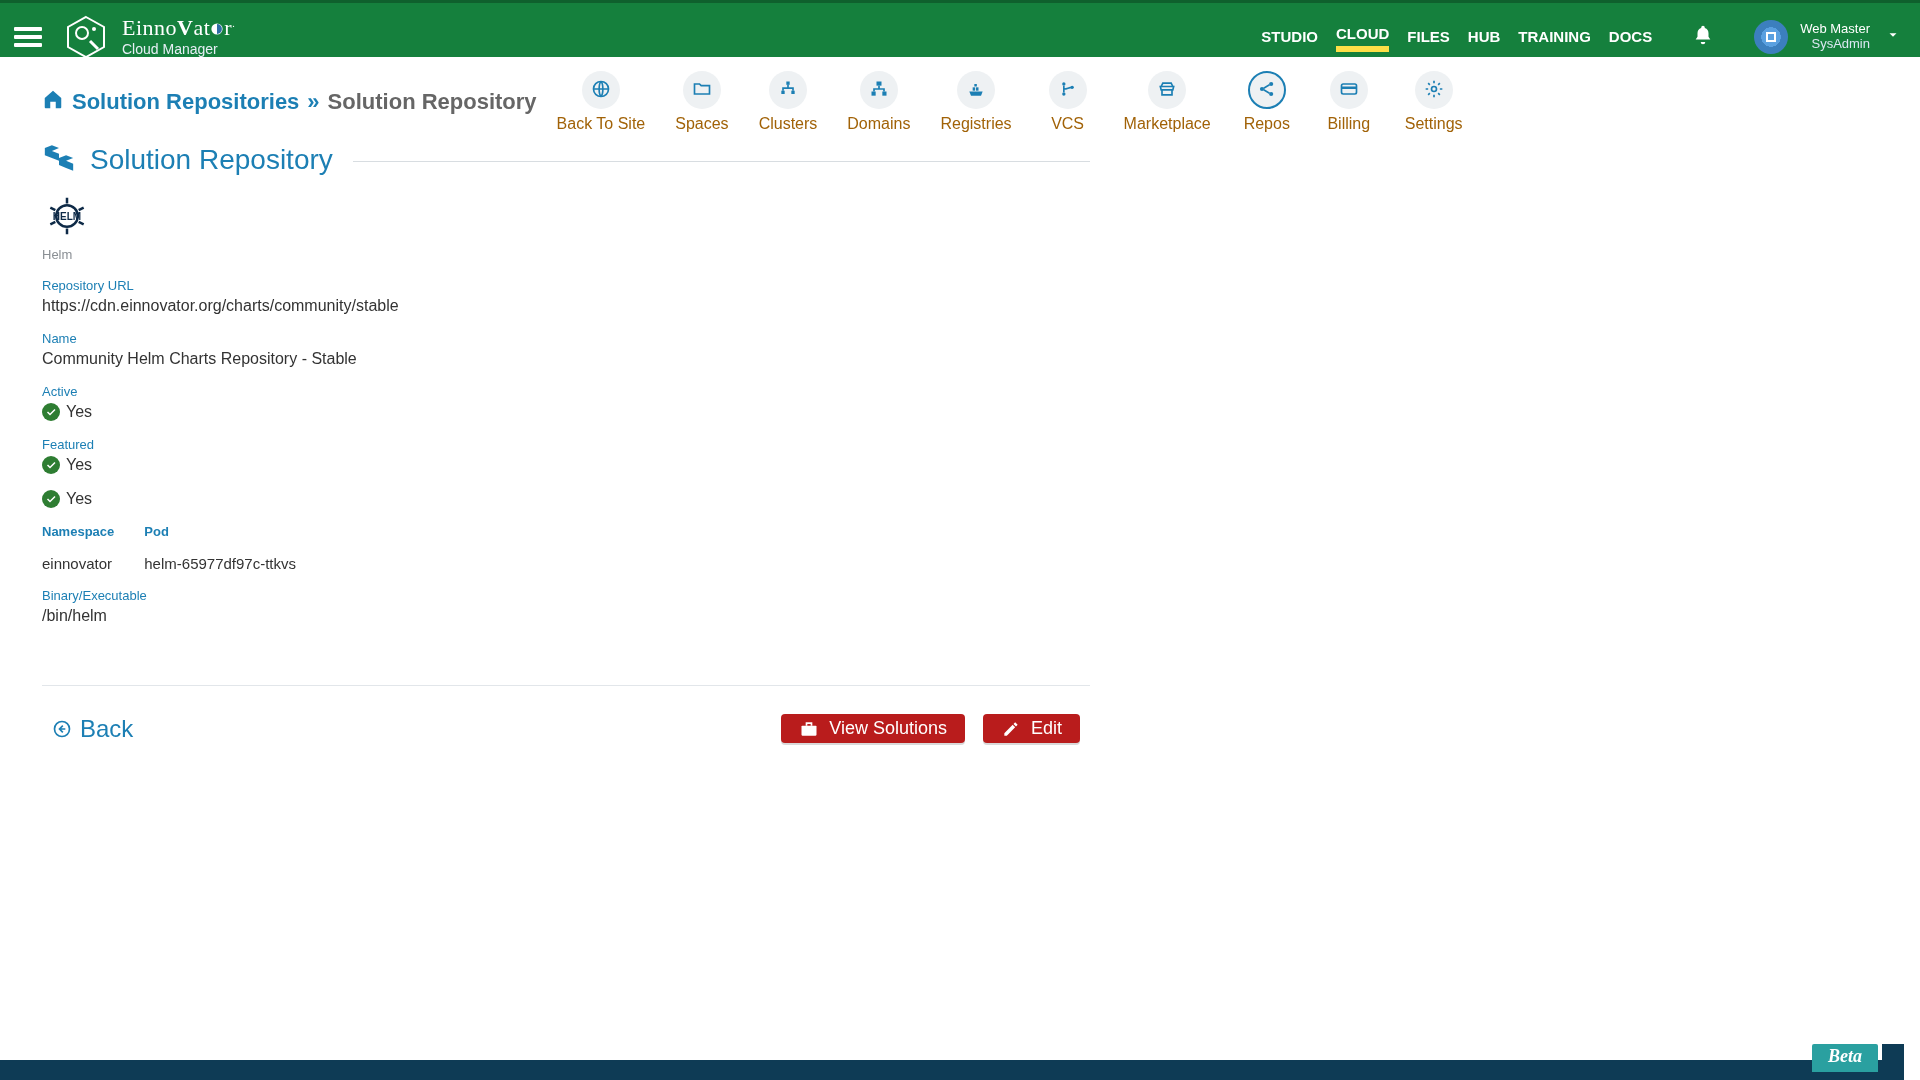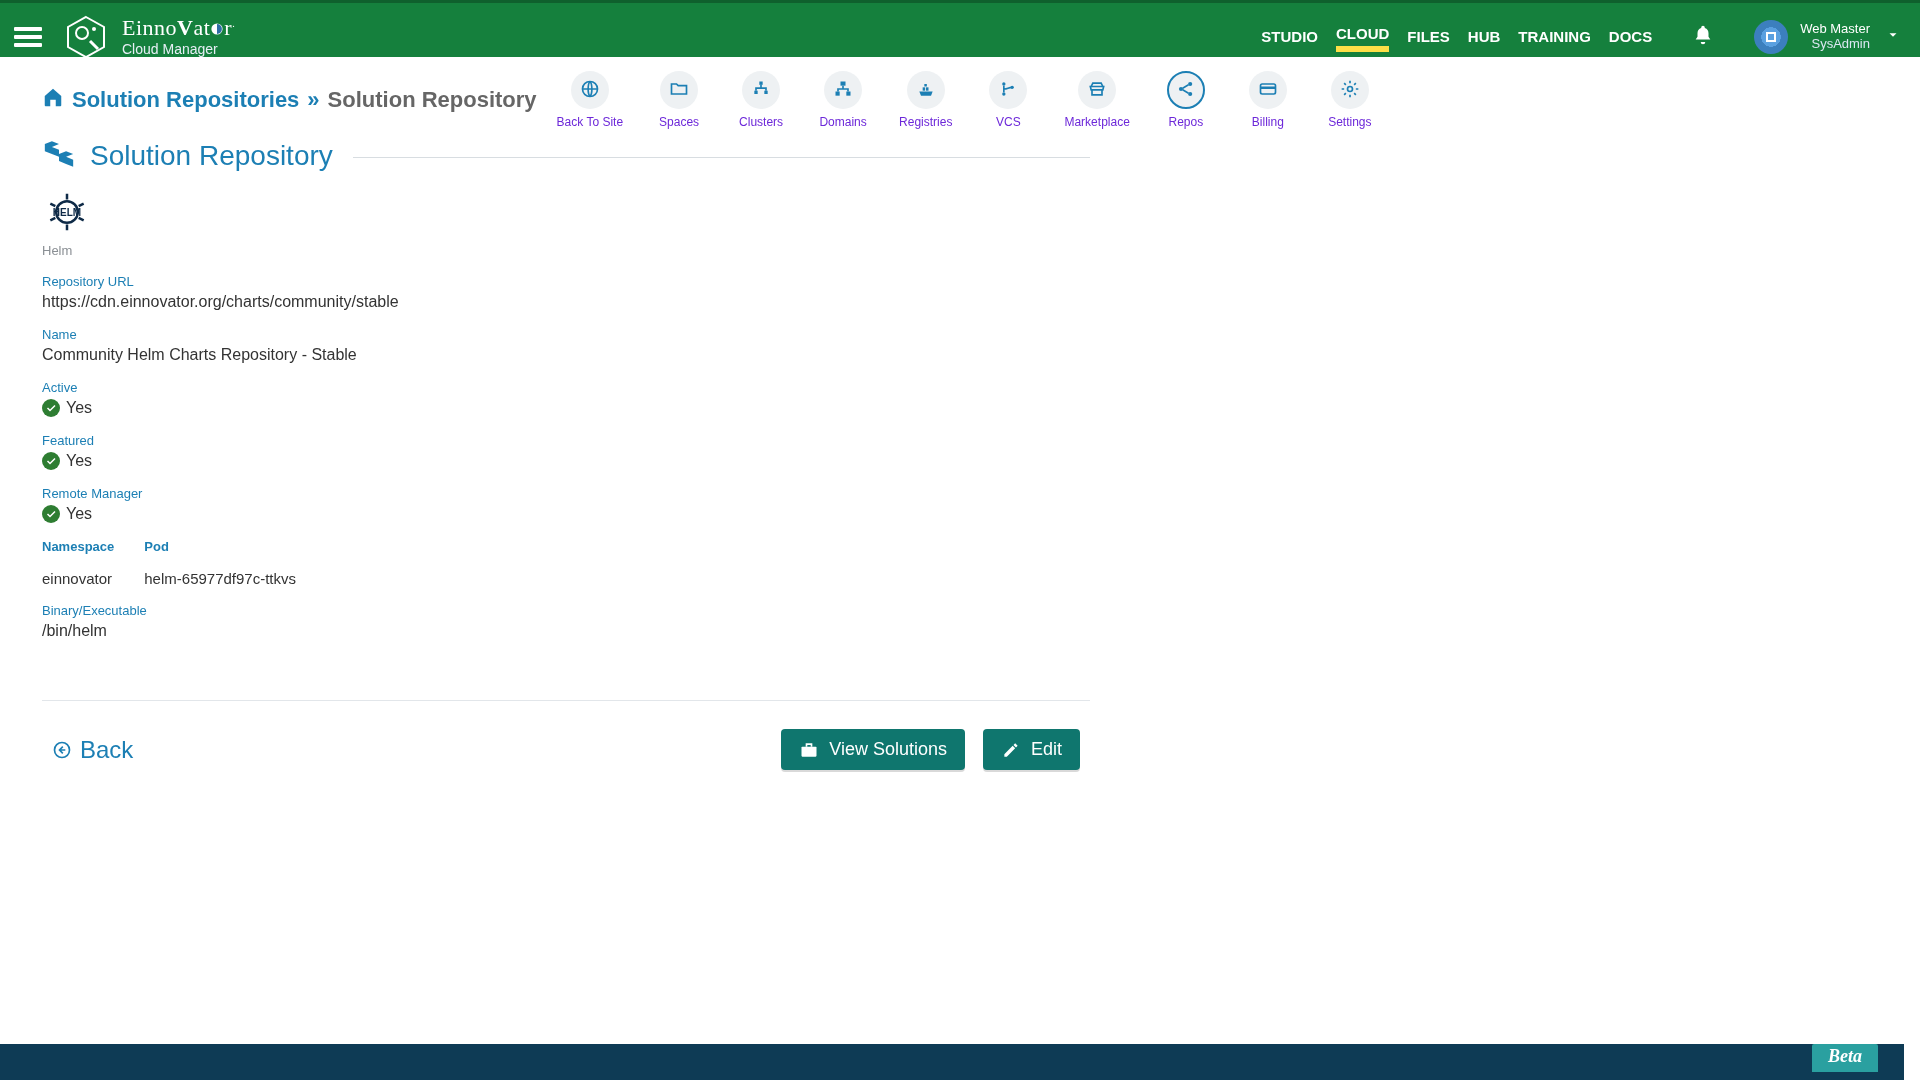--- a/index.html
+++ b/index.html
@@ -71,21 +71,21 @@
 
   
   .iconnav { display:flex; gap:30px; margin-left: 20px; }
   .iconnav-item { display:flex; flex-direction:column; align-items:center; gap:6px; cursor:pointer; min-width:52px; }
   .iconnav-circle {
     width:38px; height:38px; border-radius:50%; background:#eef1f3;
     display:flex; align-items:center; justify-content:center;
   }
   .iconnav-item.active .iconnav-circle { border:2px solid #1c7fb4; }
   .iconnav-circle svg { width:20px; height:20px; fill:#1c7fb4; }
-  .iconnav-label { font-size:12px; color:#6d28d9; white-space:nowrap; }
+  .iconnav-label { font-size:16px; color:#a16207; white-space:nowrap; }
 
   
   .page-title-row { display:flex; align-items:center; gap:14px; margin-top:8px; }
   .page-title-row .cube svg { width:34px; height:34px; fill:#1c7fb4; }
   .page-title { font-size:28px; font-weight:500; color:#1c7fb4; }
   .title-rule { flex:1; border-top:1px solid #d8dde1; margin-left:6px; position:relative; top:2px; }
 
   
   .helm-block { margin-top:14px; }
   .helm-logo svg { width:50px; height:48px; }
@@ -105,29 +105,29 @@
   .two-col .col .field-label{margin-bottom:16px;font-weight:bold;}
   .two-col .col .field-value{font-size:15px;}
 
   
   .actions-sep { border-top:1px solid #e2e6ea; margin-top:60px; }
   .actions { display:flex; align-items:center; margin-top:28px; padding:0 10px;}
   .back-link { color:#1c7fb4; font-size:24px; display:flex; align-items:center; gap:8px; cursor:pointer;}
   .back-link svg{width:20px;height:20px;fill:none;stroke:#1c7fb4;stroke-width:2;}
   .actions-right { margin-left:auto; display:flex; gap:18px;}
   .btn {
-    background:#0f766e; color:#fff; border:none; border-radius:4px;
-    padding:10px 18px; font-size:18px; display:flex; align-items:center; gap:10px; cursor:pointer;
+    background:#b91c1c; color:#fff; border:none; border-radius:4px;
+    padding:4px 18px; font-size:18px; display:flex; align-items:center; gap:10px; cursor:pointer;
     box-shadow: 0 2px 0 rgba(0,0,0,.15);
   }
   .btn svg{width:20px;height:20px;fill:#fff;}
 
   
   .footer-strip {
-    position:fixed; left:0; right:16px; bottom:0; height:36px; background:#0e3b55;
+    position:fixed; left:0; right:16px; bottom:0; height:20px; background:#0e3b55;
     display:flex; justify-content:flex-end; align-items:flex-end;
   }
   .beta {
     height:28px; background:#2aa0a0; color:#fff; font-style:italic; font-weight:700;
     font-family:Georgia,serif; padding:2px 16px 0; font-size:18px; border-radius:2px 2px 0 0;
     position:relative; top:-8px; margin-right:4px;
   }
   .corner {
     width:22px; height:28px; background:#0e3b55;
     position:relative; top:-8px;
@@ -358,21 +358,20 @@
       <span class="check-circle">
           <svg viewBox="0 0 24 24">
             <path d="M5 12l5 5L20 7" stroke="#fff" stroke-width="3" fill="none"></path>
           </svg>
         </span>
       <span>Yes</span>
     </div>
   </div>
 
   <div class="field">
-    <div class="field-label">Remote Manager</div>
     <div class="field-value">
       <span class="check-circle">
           <svg viewBox="0 0 24 24">
             <path d="M5 12l5 5L20 7" stroke="#fff" stroke-width="3" fill="none"></path>
           </svg>
         </span>
       <span>Yes</span>
     </div>
   </div>
 

